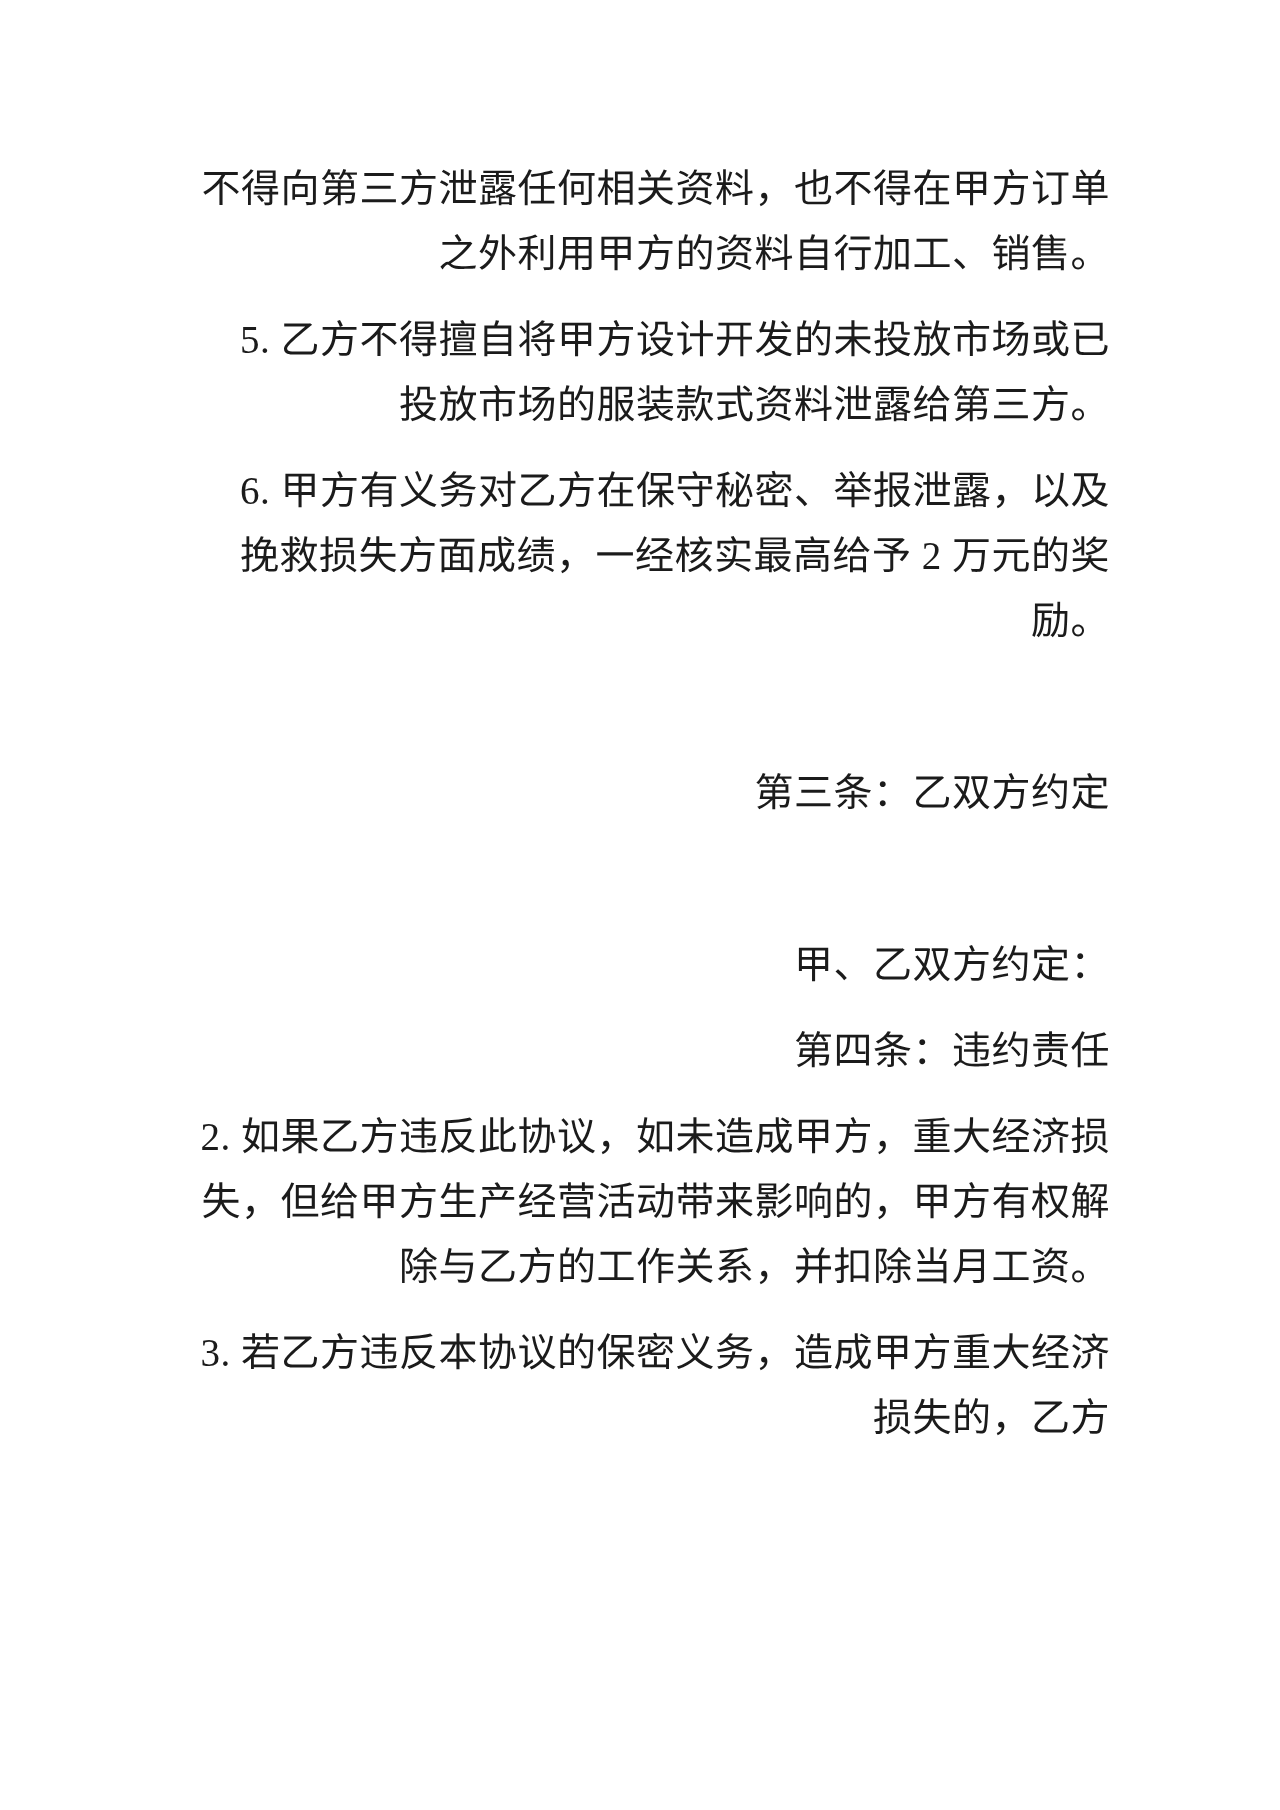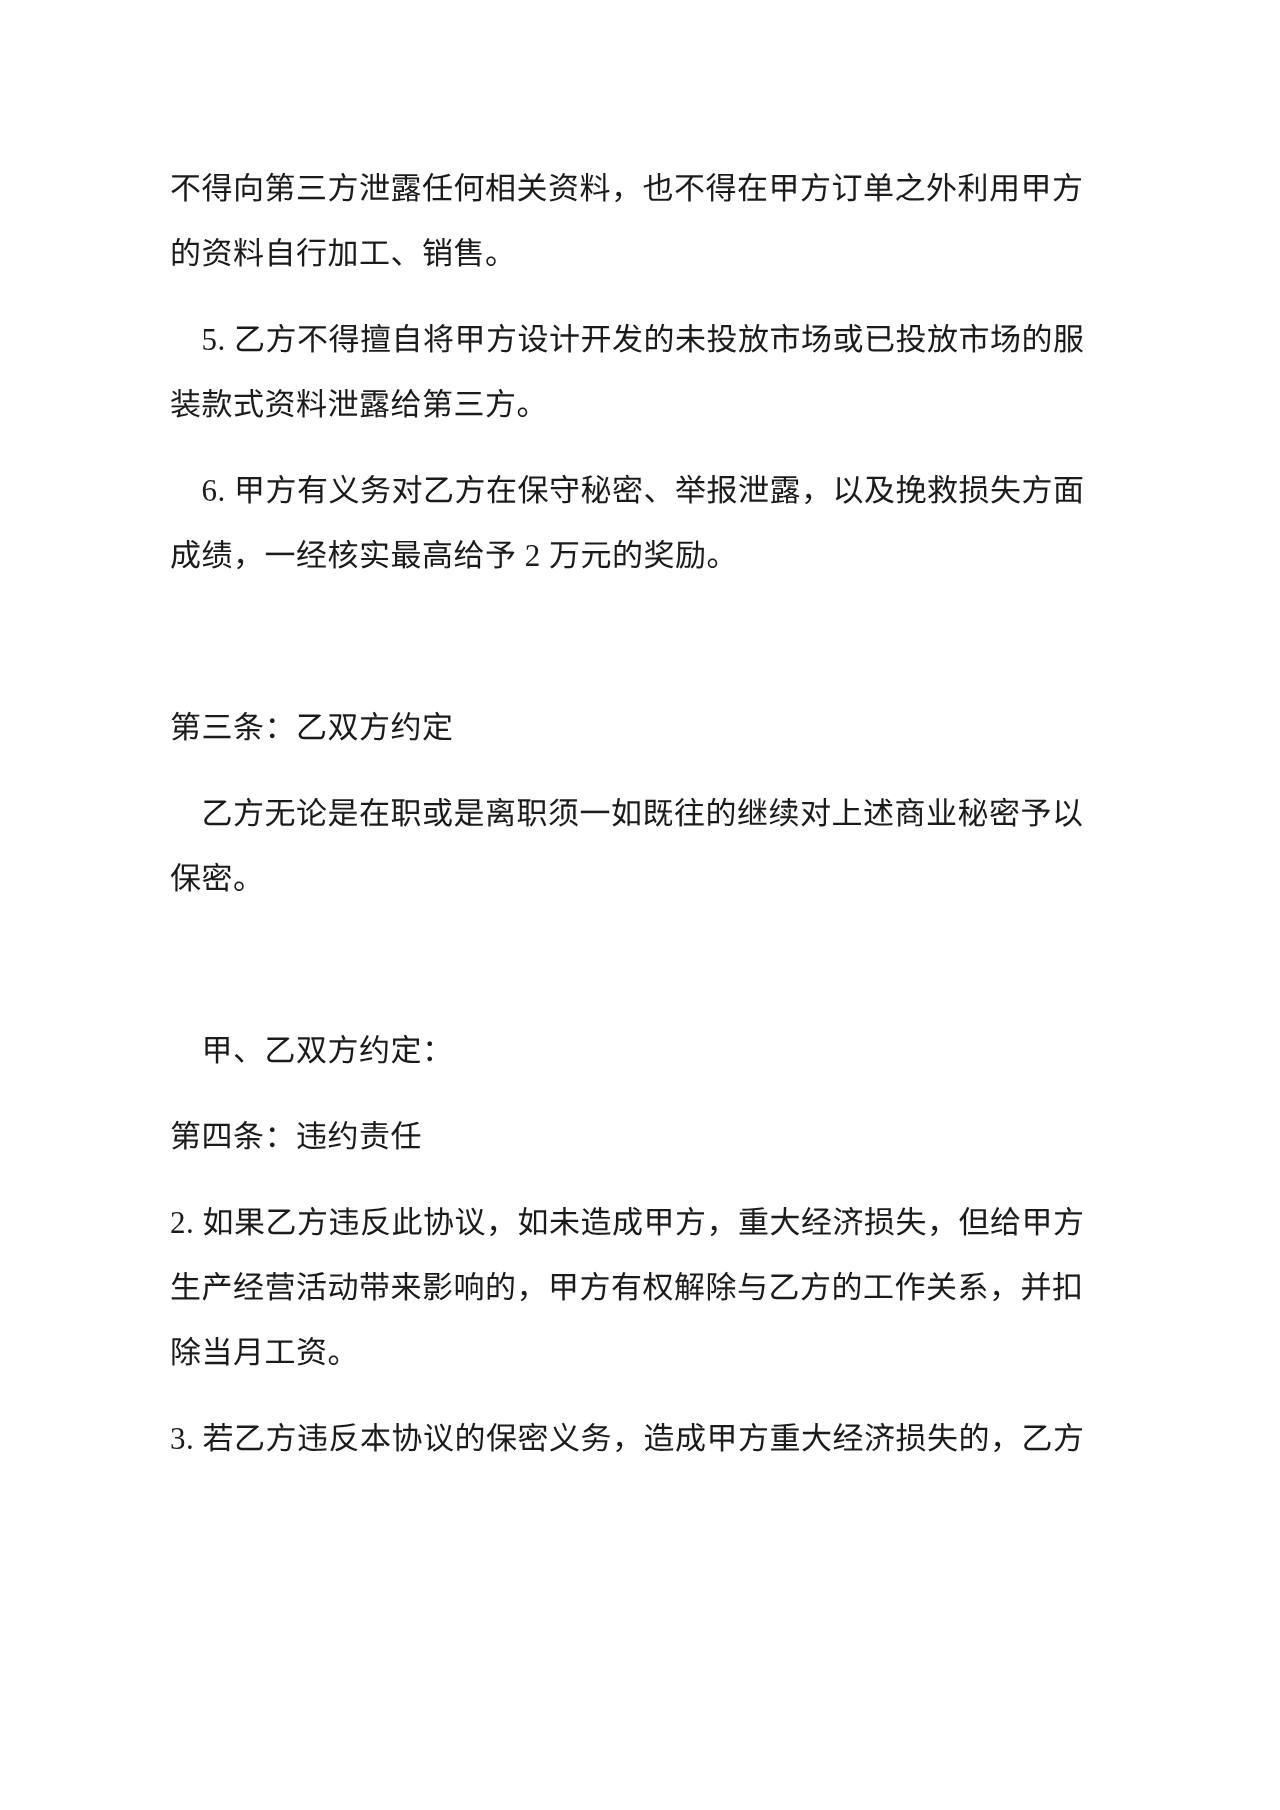--- a/index.html
+++ b/index.html
@@ -16,39 +16,38 @@
   }
   .page {
     box-sizing: border-box;
     width: 1280px;
     height: 1810px;
     padding: 156px 170px 60px 170px;
     background: #ffffff;
   }
   p.para {
     margin: 0 0 21px 0;
-    font-size: 31px;
+    font-size: 39px;
     line-height: 65px;
     min-height: 65px;
     white-space: pre-wrap;
-    text-align: left;
+    text-align: right;
     letter-spacing: 0.5px;
   }
   p.para.blank {
     margin-bottom: 21px;
   }
 </style>
 </head>
 <body>
 
 <div class="page">
   <p class="para">不得向第三方泄露任何相关资料，也不得在甲方订单之外利用甲方的资料自行加工、销售。</p>
   <p class="para">　5. 乙方不得擅自将甲方设计开发的未投放市场或已投放市场的服装款式资料泄露给第三方。</p>
   <p class="para">　6. 甲方有义务对乙方在保守秘密、举报泄露，以及挽救损失方面成绩，一经核实最高给予 2 万元的奖励。</p>
   <p class="para blank"></p>
   <p class="para">第三条：乙双方约定</p>
-  <p class="para">　乙方无论是在职或是离职须一如既往的继续对上述商业秘密予以保密。</p>
   <p class="para blank"></p>
   <p class="para">　甲、乙双方约定：</p>
   <p class="para">第四条：违约责任</p>
   <p class="para">2. 如果乙方违反此协议，如未造成甲方，重大经济损失，但给甲方生产经营活动带来影响的，甲方有权解除与乙方的工作关系，并扣除当月工资。</p>
   <p class="para">3. 若乙方违反本协议的保密义务，造成甲方重大经济损失的，乙方</p>
 </div>
 
 </body></html>

